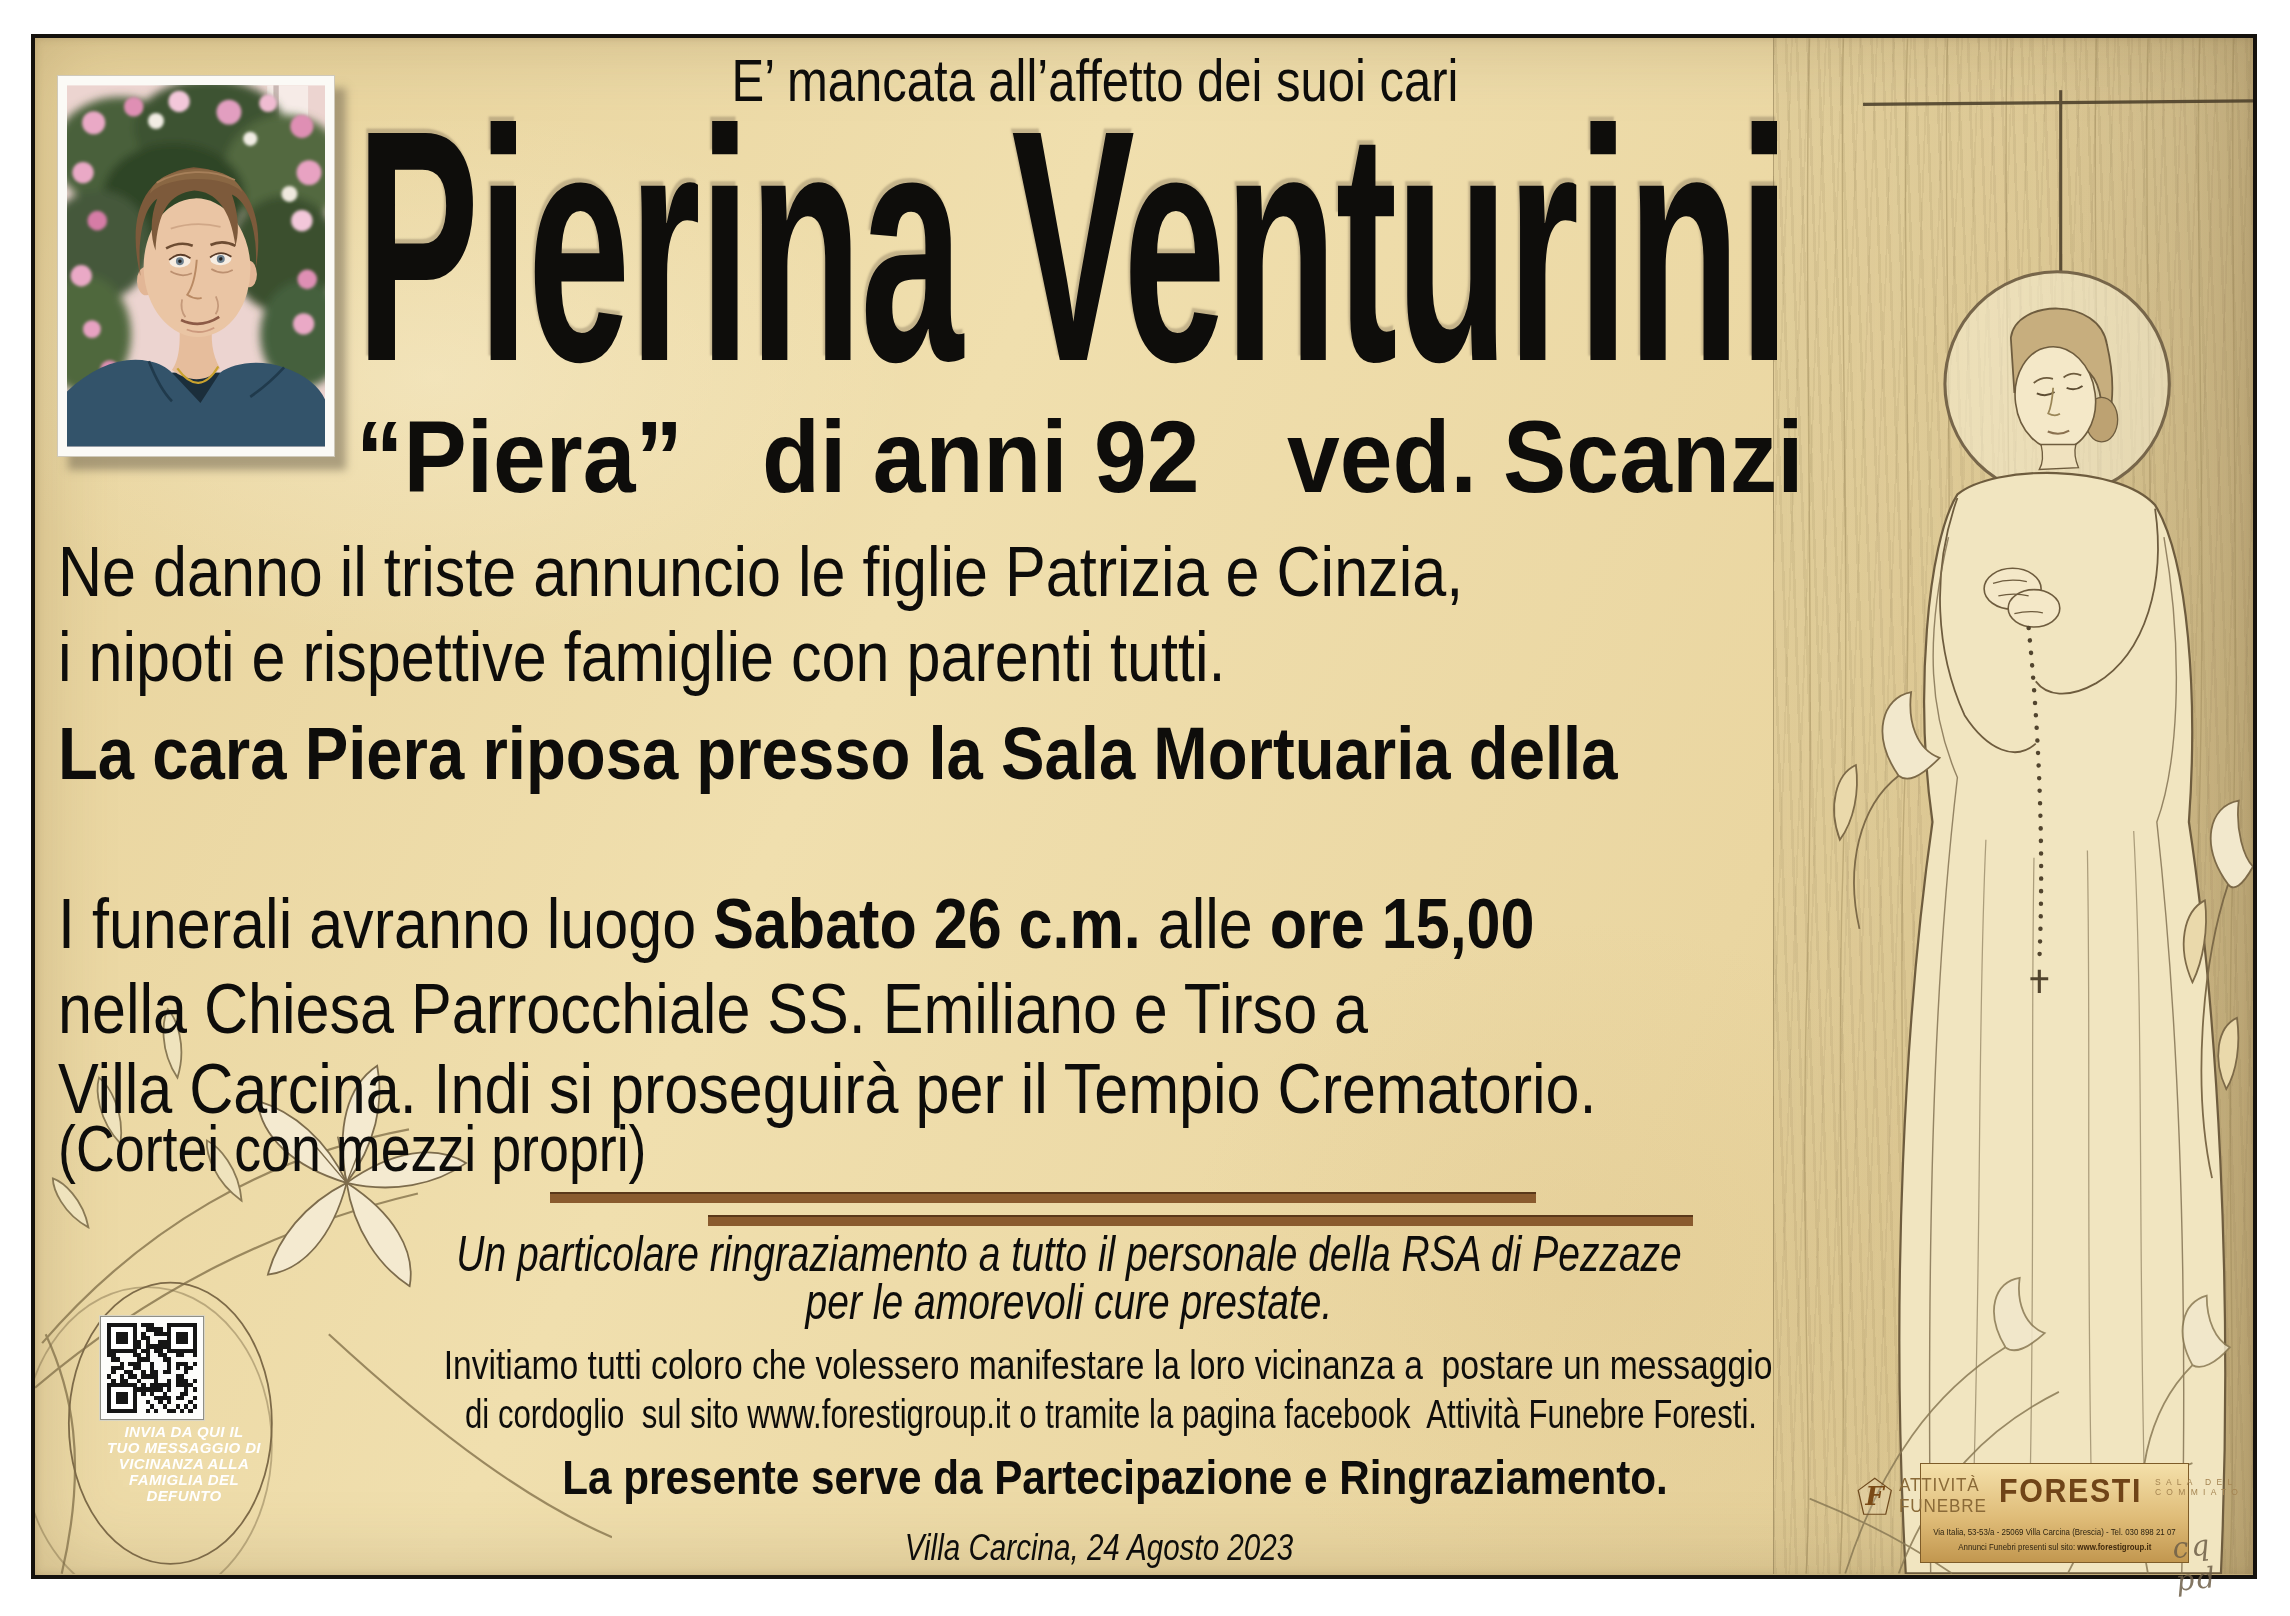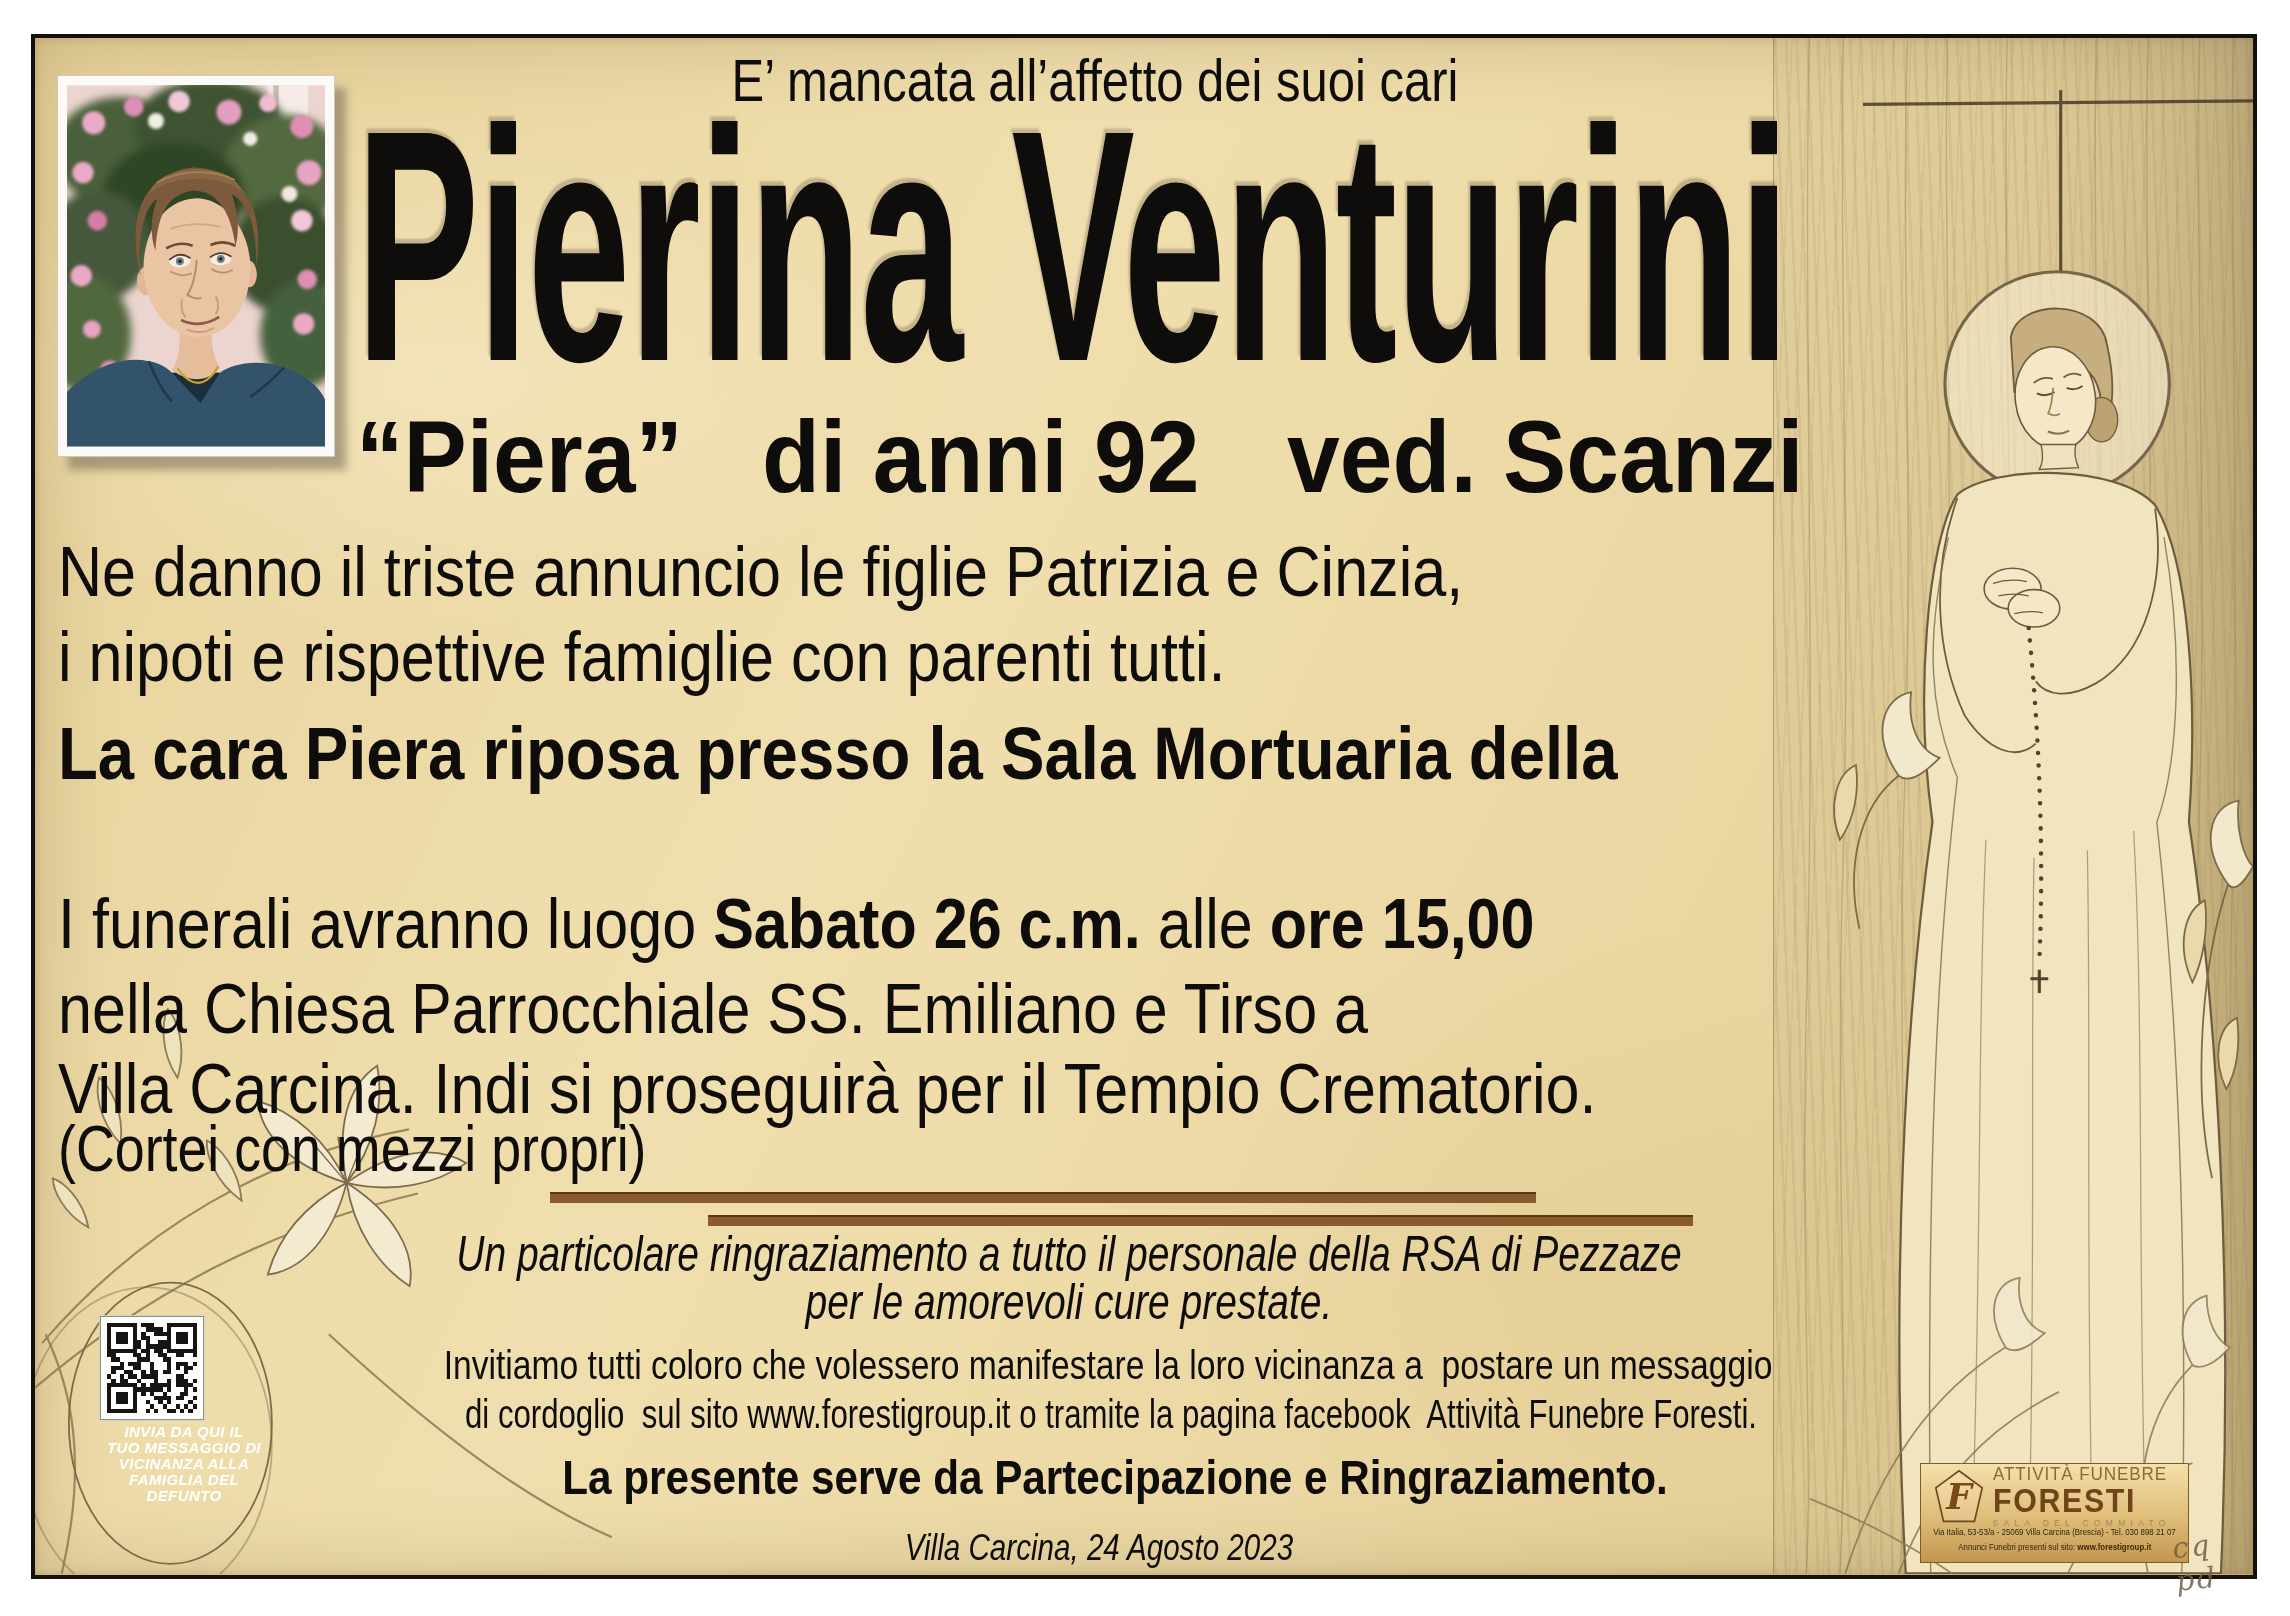--- a/index.html
+++ b/index.html
@@ -32,21 +32,21 @@
   .qr-box{position:absolute;left:65px;top:1278px;width:90px;height:90px;background:#fdfdfb;
           padding:6.2px;border:0.9px solid #8f8f87;z-index:40;box-shadow:0 0 0 0.9px #d8d4c6;}
   .qr-caption{position:absolute;left:49px;top:1386px;width:200px;text-align:center;z-index:40;
               color:#ffffff;font-weight:bold;font-style:italic;font-size:15px;line-height:16px;
               letter-spacing:0.4px;}
   .logo-box{position:absolute;left:1885px;top:1425px;width:269px;height:100px;box-sizing:border-box;
             border:1.8px solid #7e5c28;z-index:40;
             background:linear-gradient(180deg,#f4e0aa,#dfbc78 55%,#c2974f);
             display:flex;flex-direction:column;align-items:center;padding-top:4.5px;}
   .logo-top{display:flex;align-items:center;gap:7.1px;height:55px;}
-  .logo-col{display:flex;flex-direction:column;align-items:flex-start;}
+  .logo-col{display:flex;flex-direction:row;align-items:flex-start;}
   .logo-tagline{font-size:18px;color:#8a6a38;letter-spacing:0.9px;transform:scaleX(.95);transform-origin:left;}
   .logo-brand{font-size:33px;font-weight:bold;color:#6f4418;letter-spacing:1.8px;transform:scaleX(.92);transform-origin:left;line-height:.95;}
   .logo-sub{font-size:8.5px;color:#a58552;letter-spacing:5.3px;margin-top:1.8px;}
   .logo-addr{font-size:8.5px;color:#2f2512;margin-top:3.6px;transform:scaleX(.93);line-height:11.6px;text-align:center;white-space:pre;}
   .logo-addr .url{font-weight:bold;color:#402a0d;}
   .signature{position:absolute;left:2139px;top:1490px;z-index:41;color:#6e5f48;opacity:.85;
              font-family:"DejaVu Serif",serif;font-style:italic;font-size:28.5px;letter-spacing:2.7px;
              transform:rotate(-6deg);}
 </style>
 </head>

